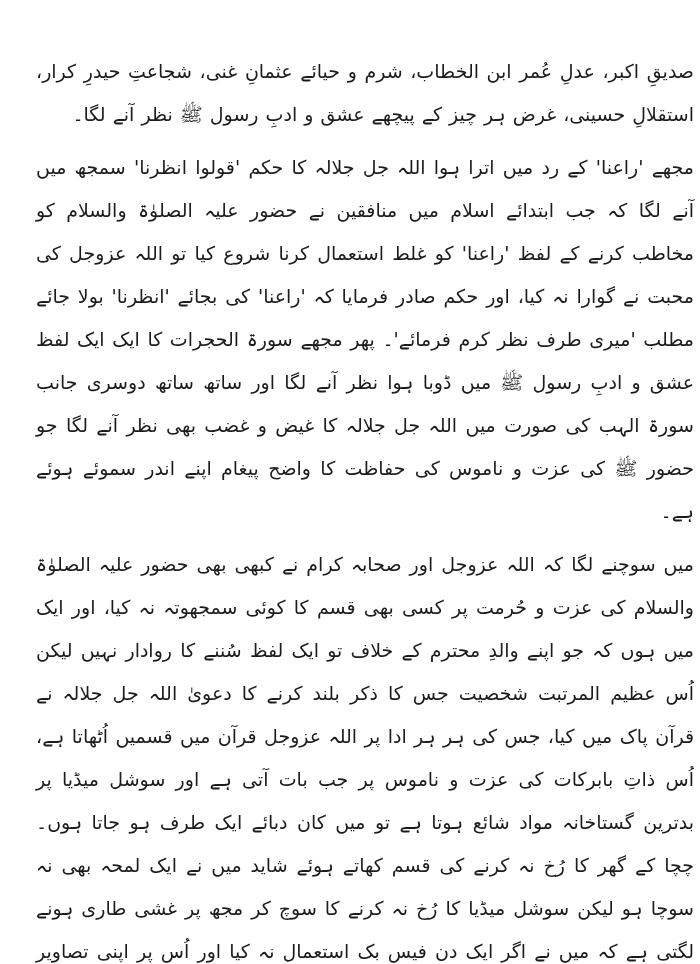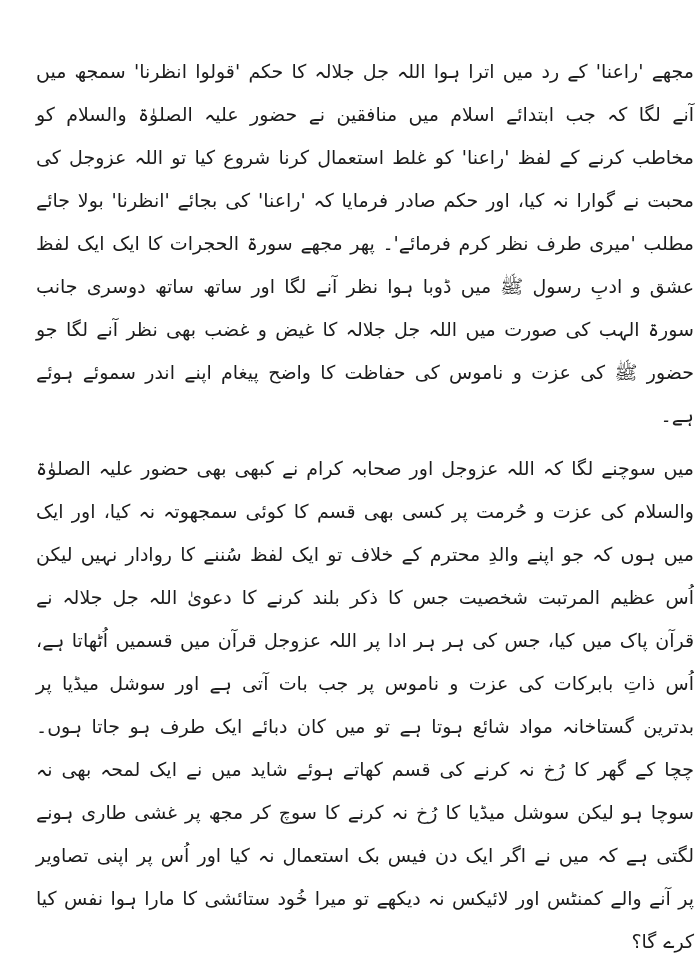--- a/index.html
+++ b/index.html
@@ -34,17 +34,18 @@
   }
   .urdu-article p:last-child {
     margin-bottom: 0;
   }
 </style>
 </head>
 <body>
 
 <div class="page">
   <article class="urdu-article">
+    <p>صدیقِ اکبر، عدلِ عُمر ابن الخطاب، شرم و حیائے عثمانِ غنی، شجاعتِ حیدرِ کرار، استقلالِ حسینی، غرض ہر چیز کے پیچھے عشق و ادبِ رسول ﷺ نظر آنے لگا۔</p>
     <p>مجھے 'راعنا' کے رد میں اترا ہوا اللہ جل جلالہ کا حکم 'قولوا انظرنا' سمجھ میں آنے لگا کہ جب ابتدائے اسلام میں منافقین نے حضور علیہ الصلوٰۃ والسلام کو مخاطب کرنے کے لفظ 'راعنا' کو غلط استعمال کرنا شروع کیا تو اللہ عزوجل کی محبت نے گوارا نہ کیا، اور حکم صادر فرمایا کہ 'راعنا' کی بجائے 'انظرنا' بولا جائے مطلب 'میری طرف نظر کرم فرمائے'۔ پھر مجھے سورۃ الحجرات کا ایک ایک لفظ عشق و ادبِ رسول ﷺ میں ڈوبا ہوا نظر آنے لگا اور ساتھ ساتھ دوسری جانب سورۃ الہب کی صورت میں اللہ جل جلالہ کا غیض و غضب بھی نظر آنے لگا جو حضور ﷺ کی عزت و ناموس کی حفاظت کا واضح پیغام اپنے اندر سموئے ہوئے ہے۔</p>
     <p>میں سوچنے لگا کہ اللہ عزوجل اور صحابہ کرام نے کبھی بھی حضور علیہ الصلوٰۃ والسلام کی عزت و حُرمت پر کسی بھی قسم کا کوئی سمجھوتہ نہ کیا، اور ایک میں ہوں کہ جو اپنے والدِ محترم کے خلاف تو ایک لفظ سُننے کا روادار نہیں لیکن اُس عظیم المرتبت شخصیت جس کا ذکر بلند کرنے کا دعویٰ اللہ جل جلالہ نے قرآن پاک میں کیا، جس کی ہر ہر ادا پر اللہ عزوجل قرآن میں قسمیں اُٹھاتا ہے، اُس ذاتِ بابرکات کی عزت و ناموس پر جب بات آتی ہے اور سوشل میڈیا پر بدترین گستاخانہ مواد شائع ہوتا ہے تو میں کان دبائے ایک طرف ہو جاتا ہوں۔ چچا کے گھر کا رُخ نہ کرنے کی قسم کھاتے ہوئے شاید میں نے ایک لمحہ بھی نہ سوچا ہو لیکن سوشل میڈیا کا رُخ نہ کرنے کا سوچ کر مجھ پر غشی طاری ہونے لگتی ہے کہ میں نے اگر ایک دن فیس بک استعمال نہ کیا اور اُس پر اپنی تصاویر پر آنے والے کمنٹس اور لائیکس نہ دیکھے تو میرا خُود ستائشی کا مارا ہوا نفس کیا کرے گا؟</p>
 
   </article>
 </div>
 
 </body></html>

